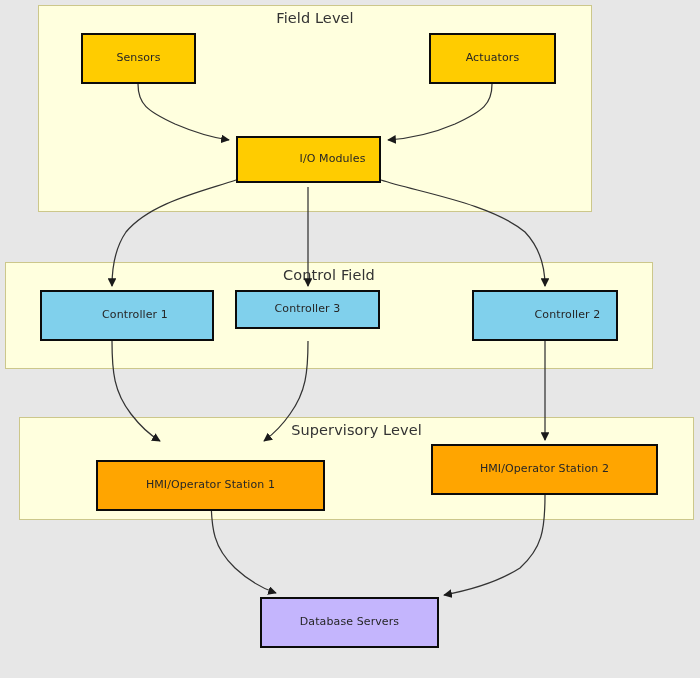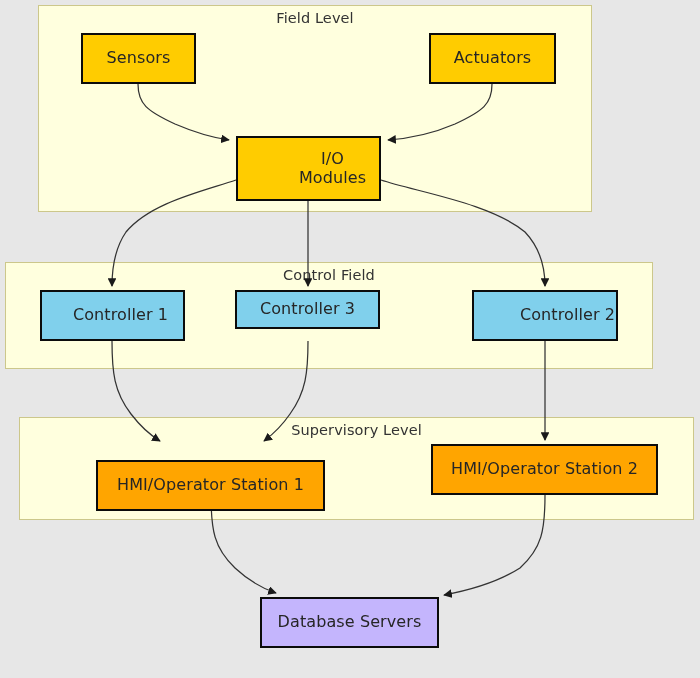--- a/index.html
+++ b/index.html
@@ -42,21 +42,21 @@
     color: #333333;
     letter-spacing: 0.1px;
   }
   .node {
     position: absolute;
     box-sizing: border-box;
     border: 2.6px solid #0b0b0b;
     display: flex;
     align-items: center;
     justify-content: center;
-    font-size: 16px;
+    font-size: 11px;
     color: #262626;
     text-align: center;
     line-height: 1.15;
     letter-spacing: 0.1px;
   }
   .n-yellow { background: #ffcc00; }
   .n-blue   { background: #80d0ec; }
   .n-orange { background: #ffa500; }
   .n-purple { background: #c4b5fd; }
 </style>
@@ -99,25 +99,25 @@
   </svg>
 
   <div class="node n-yellow" style="left:81px; top:33px; width:115px; height:51px;">
     <span>Sensors</span>
   </div>
 
   <div class="node n-yellow" style="left:429px; top:33px; width:127px; height:51px;">
     <span>Actuators</span>
   </div>
 
-  <div class="node n-yellow" style="left:236px; top:136px; width:145px; height:65px;padding-left:48px;">
+  <div class="node n-yellow" style="left:236px; top:136px; width:145px; height:47px;padding-left:48px;">
     <span>I/O Modules</span>
   </div>
 
-  <div class="node n-blue" style="left:40px; top:290px; width:145px; height:51px;padding-left:16px;">
+  <div class="node n-blue" style="left:40px; top:290px; width:174px; height:51px;padding-left:16px;">
     <span>Controller 1</span>
   </div>
 
   <div class="node n-blue" style="left:235px; top:290px; width:145px; height:39px;">
     <span>Controller 3</span>
   </div>
 
   <div class="node n-blue" style="left:472px; top:290px; width:146px; height:51px;padding-left:45px;">
     <span>Controller 2</span>
   </div>

